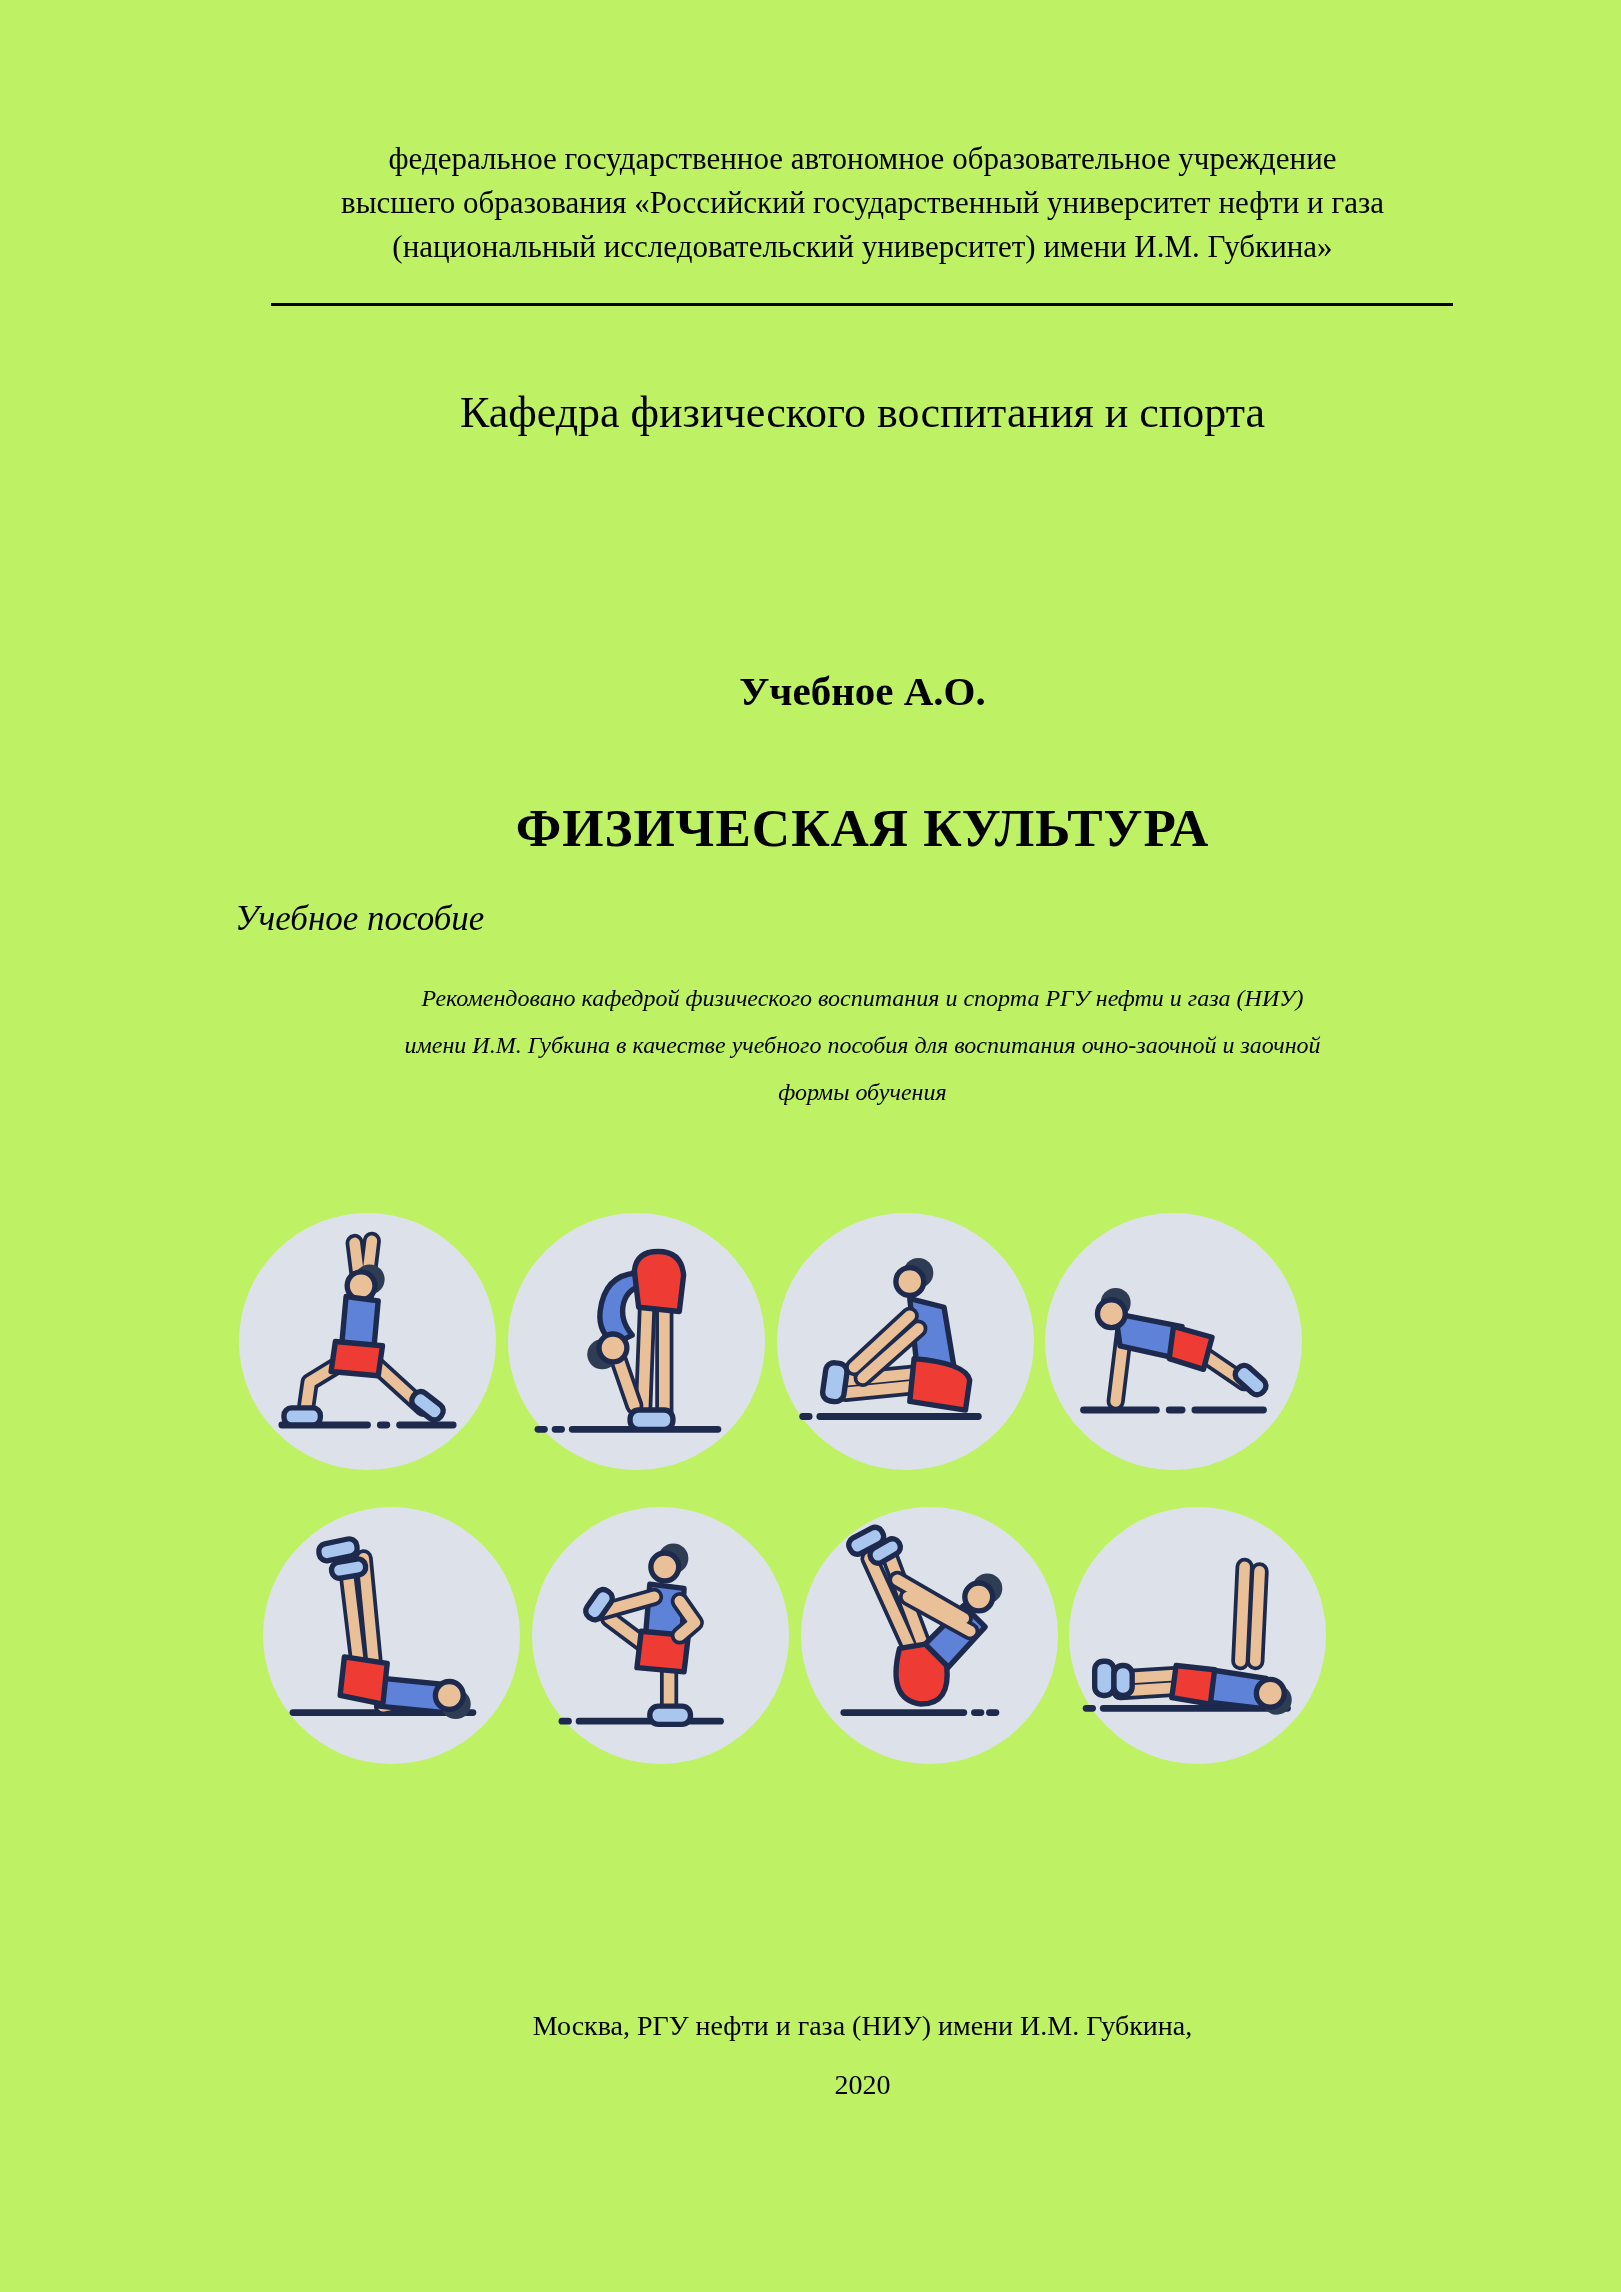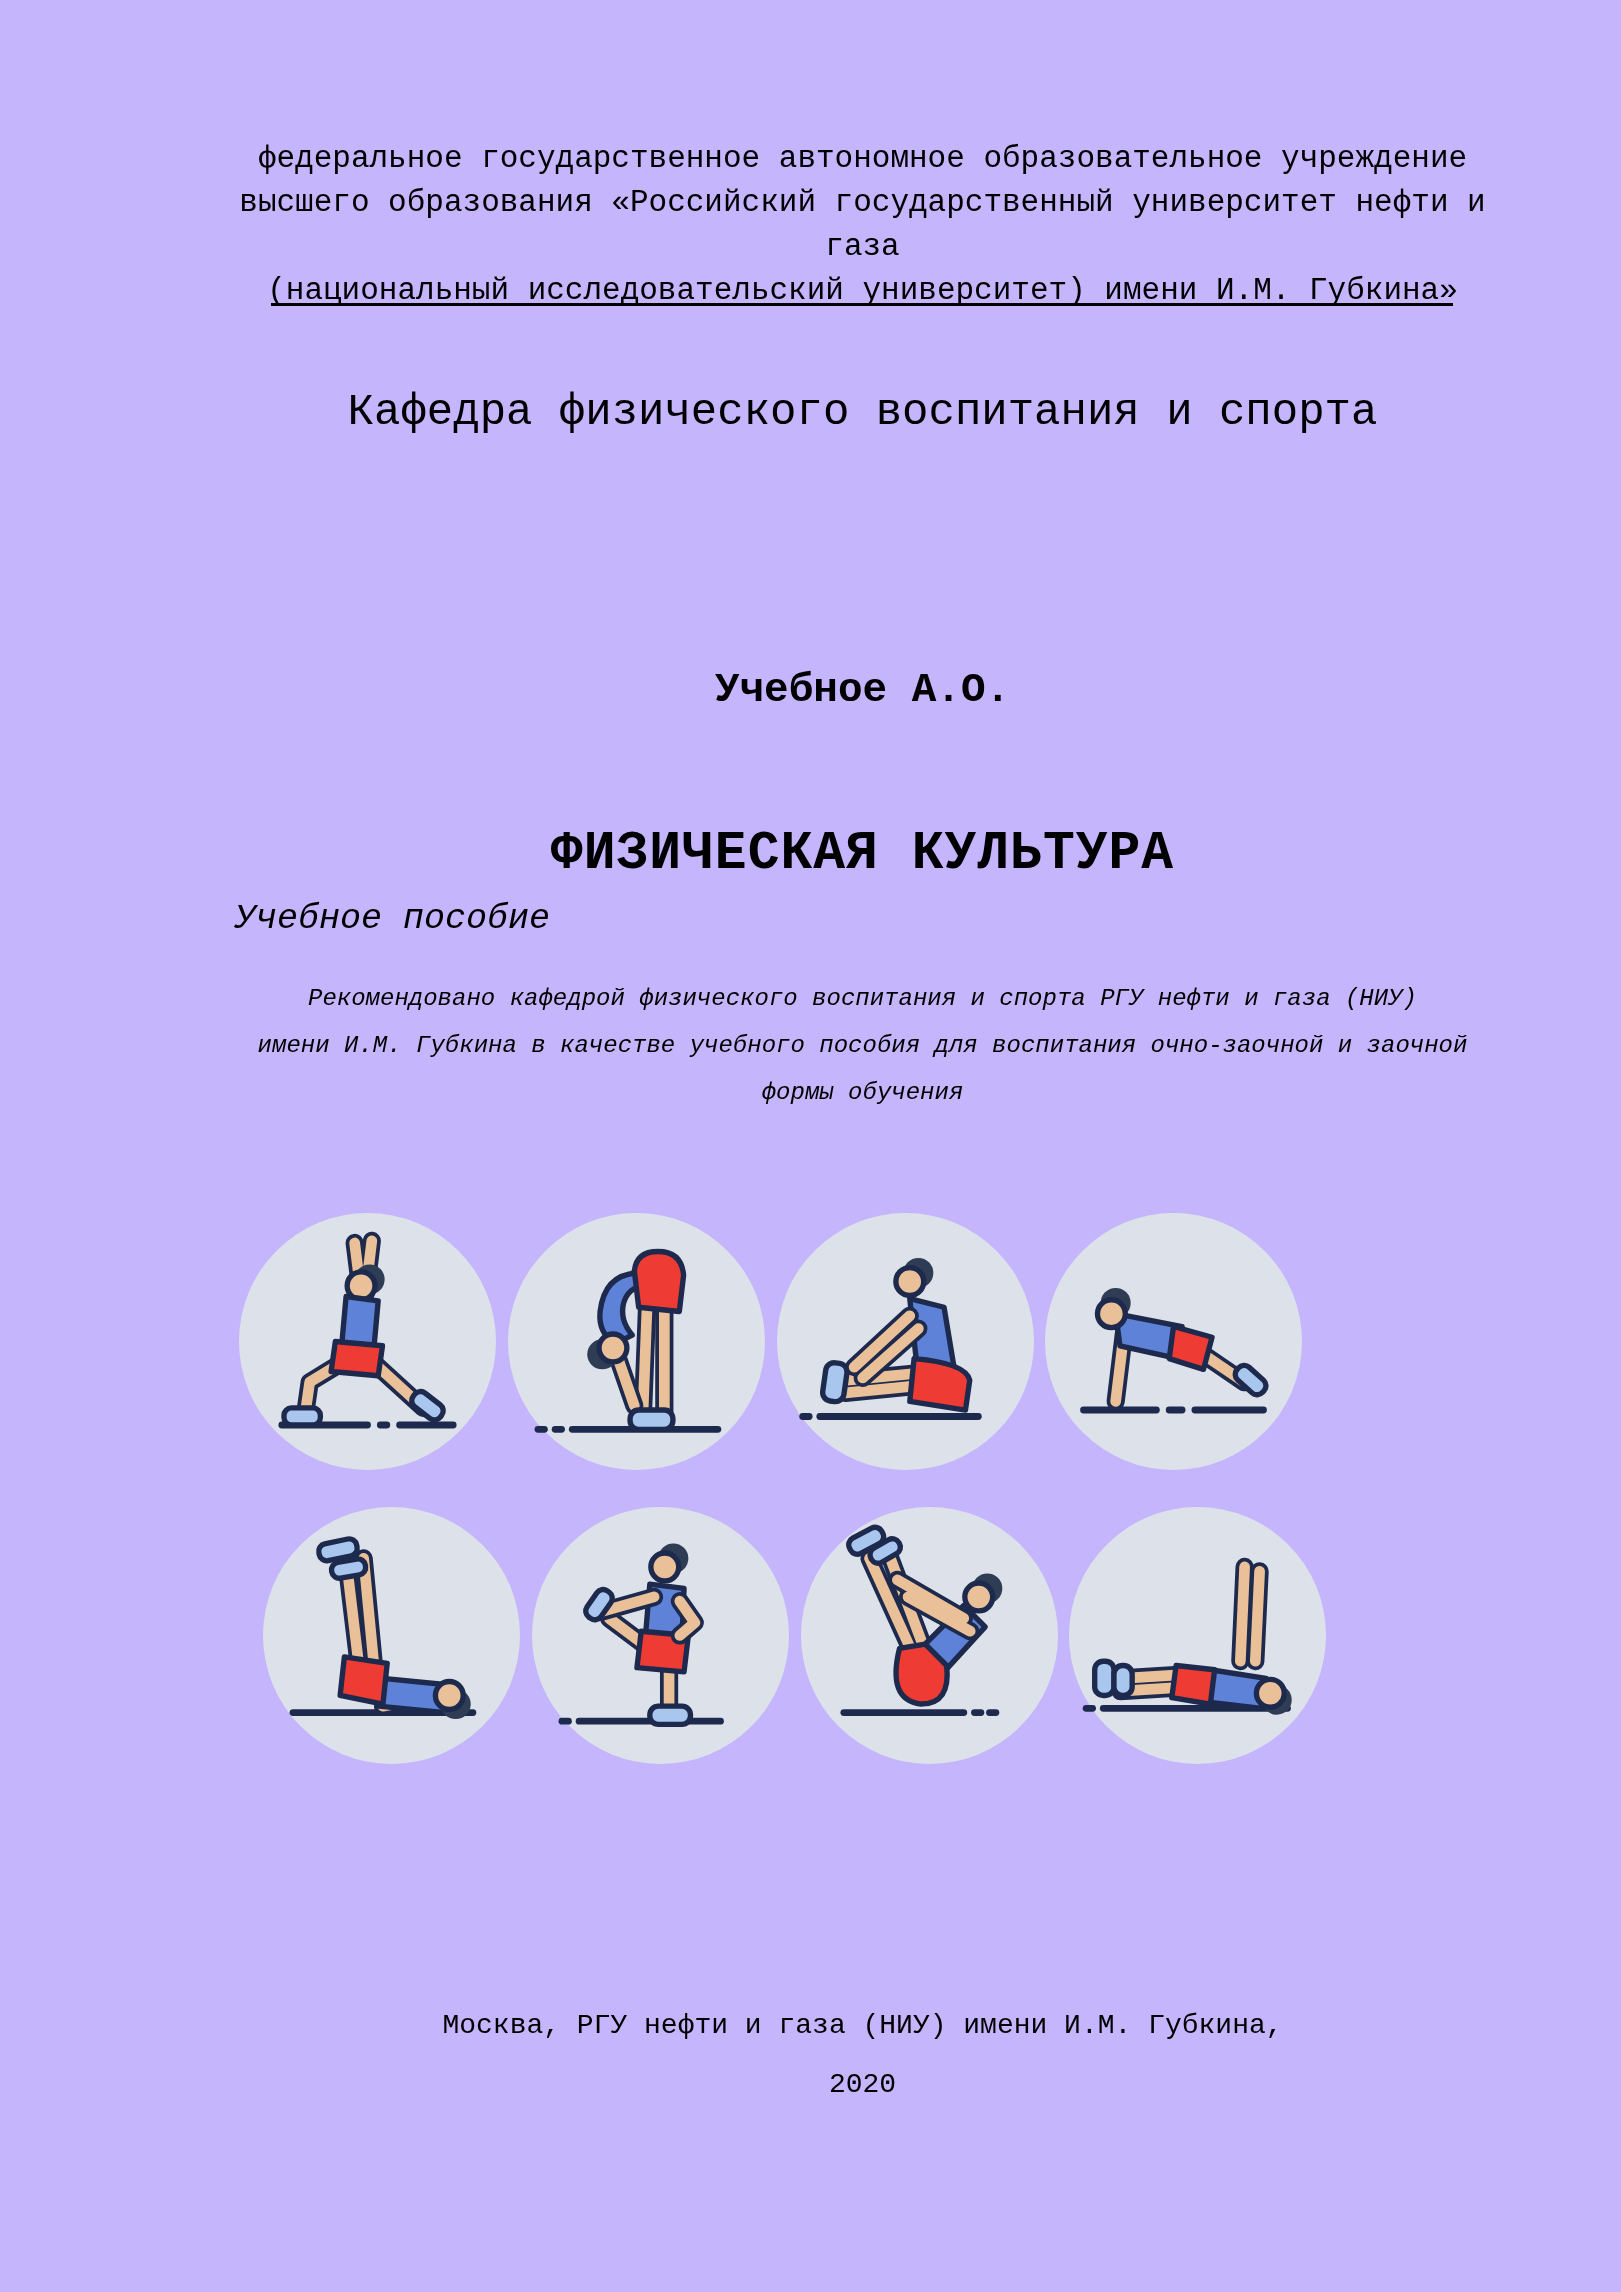--- a/index.html
+++ b/index.html
@@ -2,32 +2,32 @@
 <html style="--circle-bg: #dde2ea; --shirt: #5d82d8; --shorts: #ee3b33; --skin: #e9c098; --shoes: #a9c6ef; --hair: #2e3d54; --outline: #1d2a4d;"><head>
 <meta charset="utf-8">
 <style>
   :root{
     --circle-bg:#dde2ea; --shirt:#5d82d8; --shorts:#ee3b33; --skin:#e9c098;
     --shoes:#a9c6ef; --hair:#2e3d54; --outline:#1d2a4d;
   }
   *{margin:0;padding:0;box-sizing:border-box;}
   html,body{background:#ffffff;}
   .page{
-    position:relative;width:1621px;height:2293px;background:#c4b5fd;overflow:hidden;
-    font-family:Liberation Mono, monospace;color:#000;
+    position:relative;width:1621px;height:2293px;background:#bef264;overflow:hidden;
+    font-family:Liberation Serif, serif;color:#000;
   }
   .content{position:absolute;left:235px;top:0;width:1255px;height:100%;}
   .institution{position:absolute;top:137px;width:100%;text-align:center;
     font-size:31px;line-height:44px;}
   .divider{position:absolute;top:303px;left:36px;width:1182px;height:0;
     border:none;border-top:3.9px solid #000;}
   .department{position:absolute;top:387px;width:100%;text-align:center;font-size:44px;}
   .author{position:absolute;top:667px;width:100%;text-align:center;
     font-size:41px;font-weight:bold;}
-  .booktitle{position:absolute;top:824px;width:100%;text-align:center;
+  .booktitle{position:absolute;top:798px;width:100%;text-align:center;
     font-size:53px;font-weight:bold;letter-spacing:1px;}
   .subtitle{position:absolute;top:899px;width:100%;text-align:left;
     font-size:35px;font-style:italic;}
   .recommendation{position:absolute;top:975px;left:0;width:1255px;text-align:center;
     font-size:24px;font-style:italic;line-height:47px;}
   .footerblock{position:absolute;top:1996px;width:100%;text-align:center;
     font-size:28px;line-height:59px;}
   .row{position:absolute;display:flex;gap:11.8px;}
   .row1{left:239px;top:1213px;}
   .row2{left:263px;top:1507px;}

